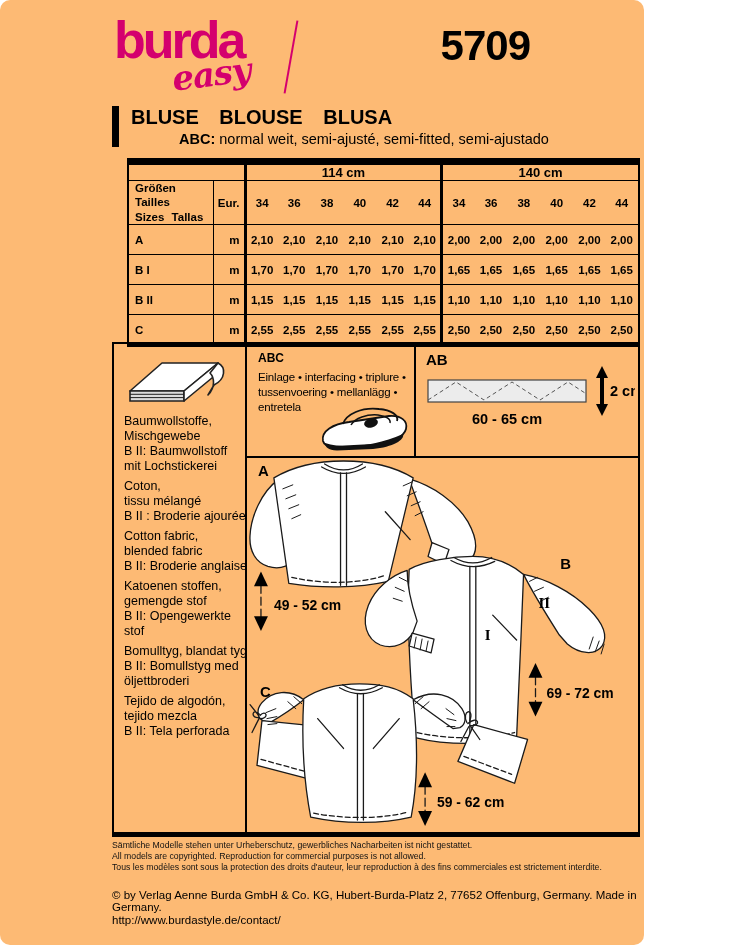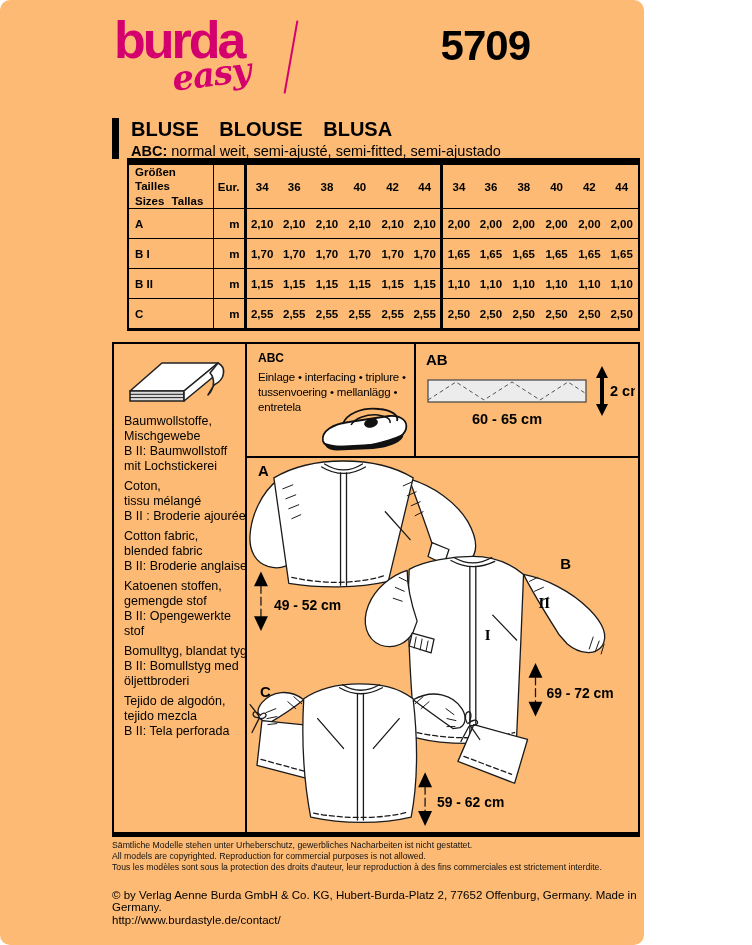--- a/index.html
+++ b/index.html
@@ -11,24 +11,24 @@
   .logo-main{font-size:52px;font-weight:800;letter-spacing:-3px;color:#d4006e;line-height:1;}
   .logo-sub{position:absolute;left:58px;top:40px;font-family:"DejaVu Serif",serif;
             font-style:italic;font-weight:bold;font-size:34px;color:#d4006e;
             transform:rotate(-7deg);letter-spacing:-1px;}
   .logo-needle{position:absolute;left:176px;top:6px;width:2px;height:74px;background:#d4006e;
                transform:rotate(10deg);}
   .pattern-number{position:absolute;right:114px;top:22px;font-size:42px;font-weight:700;
                   letter-spacing:-1px;}
 
   
-  .title-block{position:absolute;left:112px;top:118px;display:flex;justify-content:center;}
+  .title-block{position:absolute;left:112px;top:106px;display:flex;justify-content:center;}
   .title-bar{width:7px;background:#000;margin-right:12px;}
   .title-name{font-size:20px;font-weight:700;word-spacing:15px;line-height:1.1;}
-  .title-fit{font-size:14.5px;margin-top:3px;}
+  .title-fit{font-size:14.5px;margin-top:3px;margin-left:48px;}
   .title-fit b{font-weight:700;}
 
   
   .yardage{position:absolute;left:127px;top:158px;width:511px;border-collapse:collapse;
            table-layout:fixed;border-left:2.5px solid #000;border-right:2.5px solid #000;
            border-top:7px solid #000;border-bottom:3.5px solid #000;}
   .yardage th,.yardage td{padding:0;font-weight:700;font-size:11.5px;text-align:center;
            overflow:hidden;}
   .yardage .hline{border-top:1.6px solid #000;}
   .yardage .gs{border-left:3px solid #000;}
@@ -105,20 +105,25 @@
     </div>
   </div>
 
   <table class="yardage">
     <colgroup>
       <col style="width:85px">
         <col style="width:32px">
       <col span="12" style="width:32.8px">
     </colgroup>
     <tbody>
+        <tr class="cmrow">
+      <th colspan="2"></th>
+      <th colspan="6" class="gs">114 cm</th>
+      <th colspan="6" class="gs">140 cm</th>
+    </tr>
     <tr class="szrow">
       <td class="szlbl hline">
         <span>Größen Tailles</span>
         <span>Sizes Tallas</span>
       </td>
       <td class="eur eurdiv hline">Eur.</td>
       <td class="gs hline">34</td>
       <td class="hline">36</td>
       <td class="hline">38</td>
       <td class="hline">40</td>

